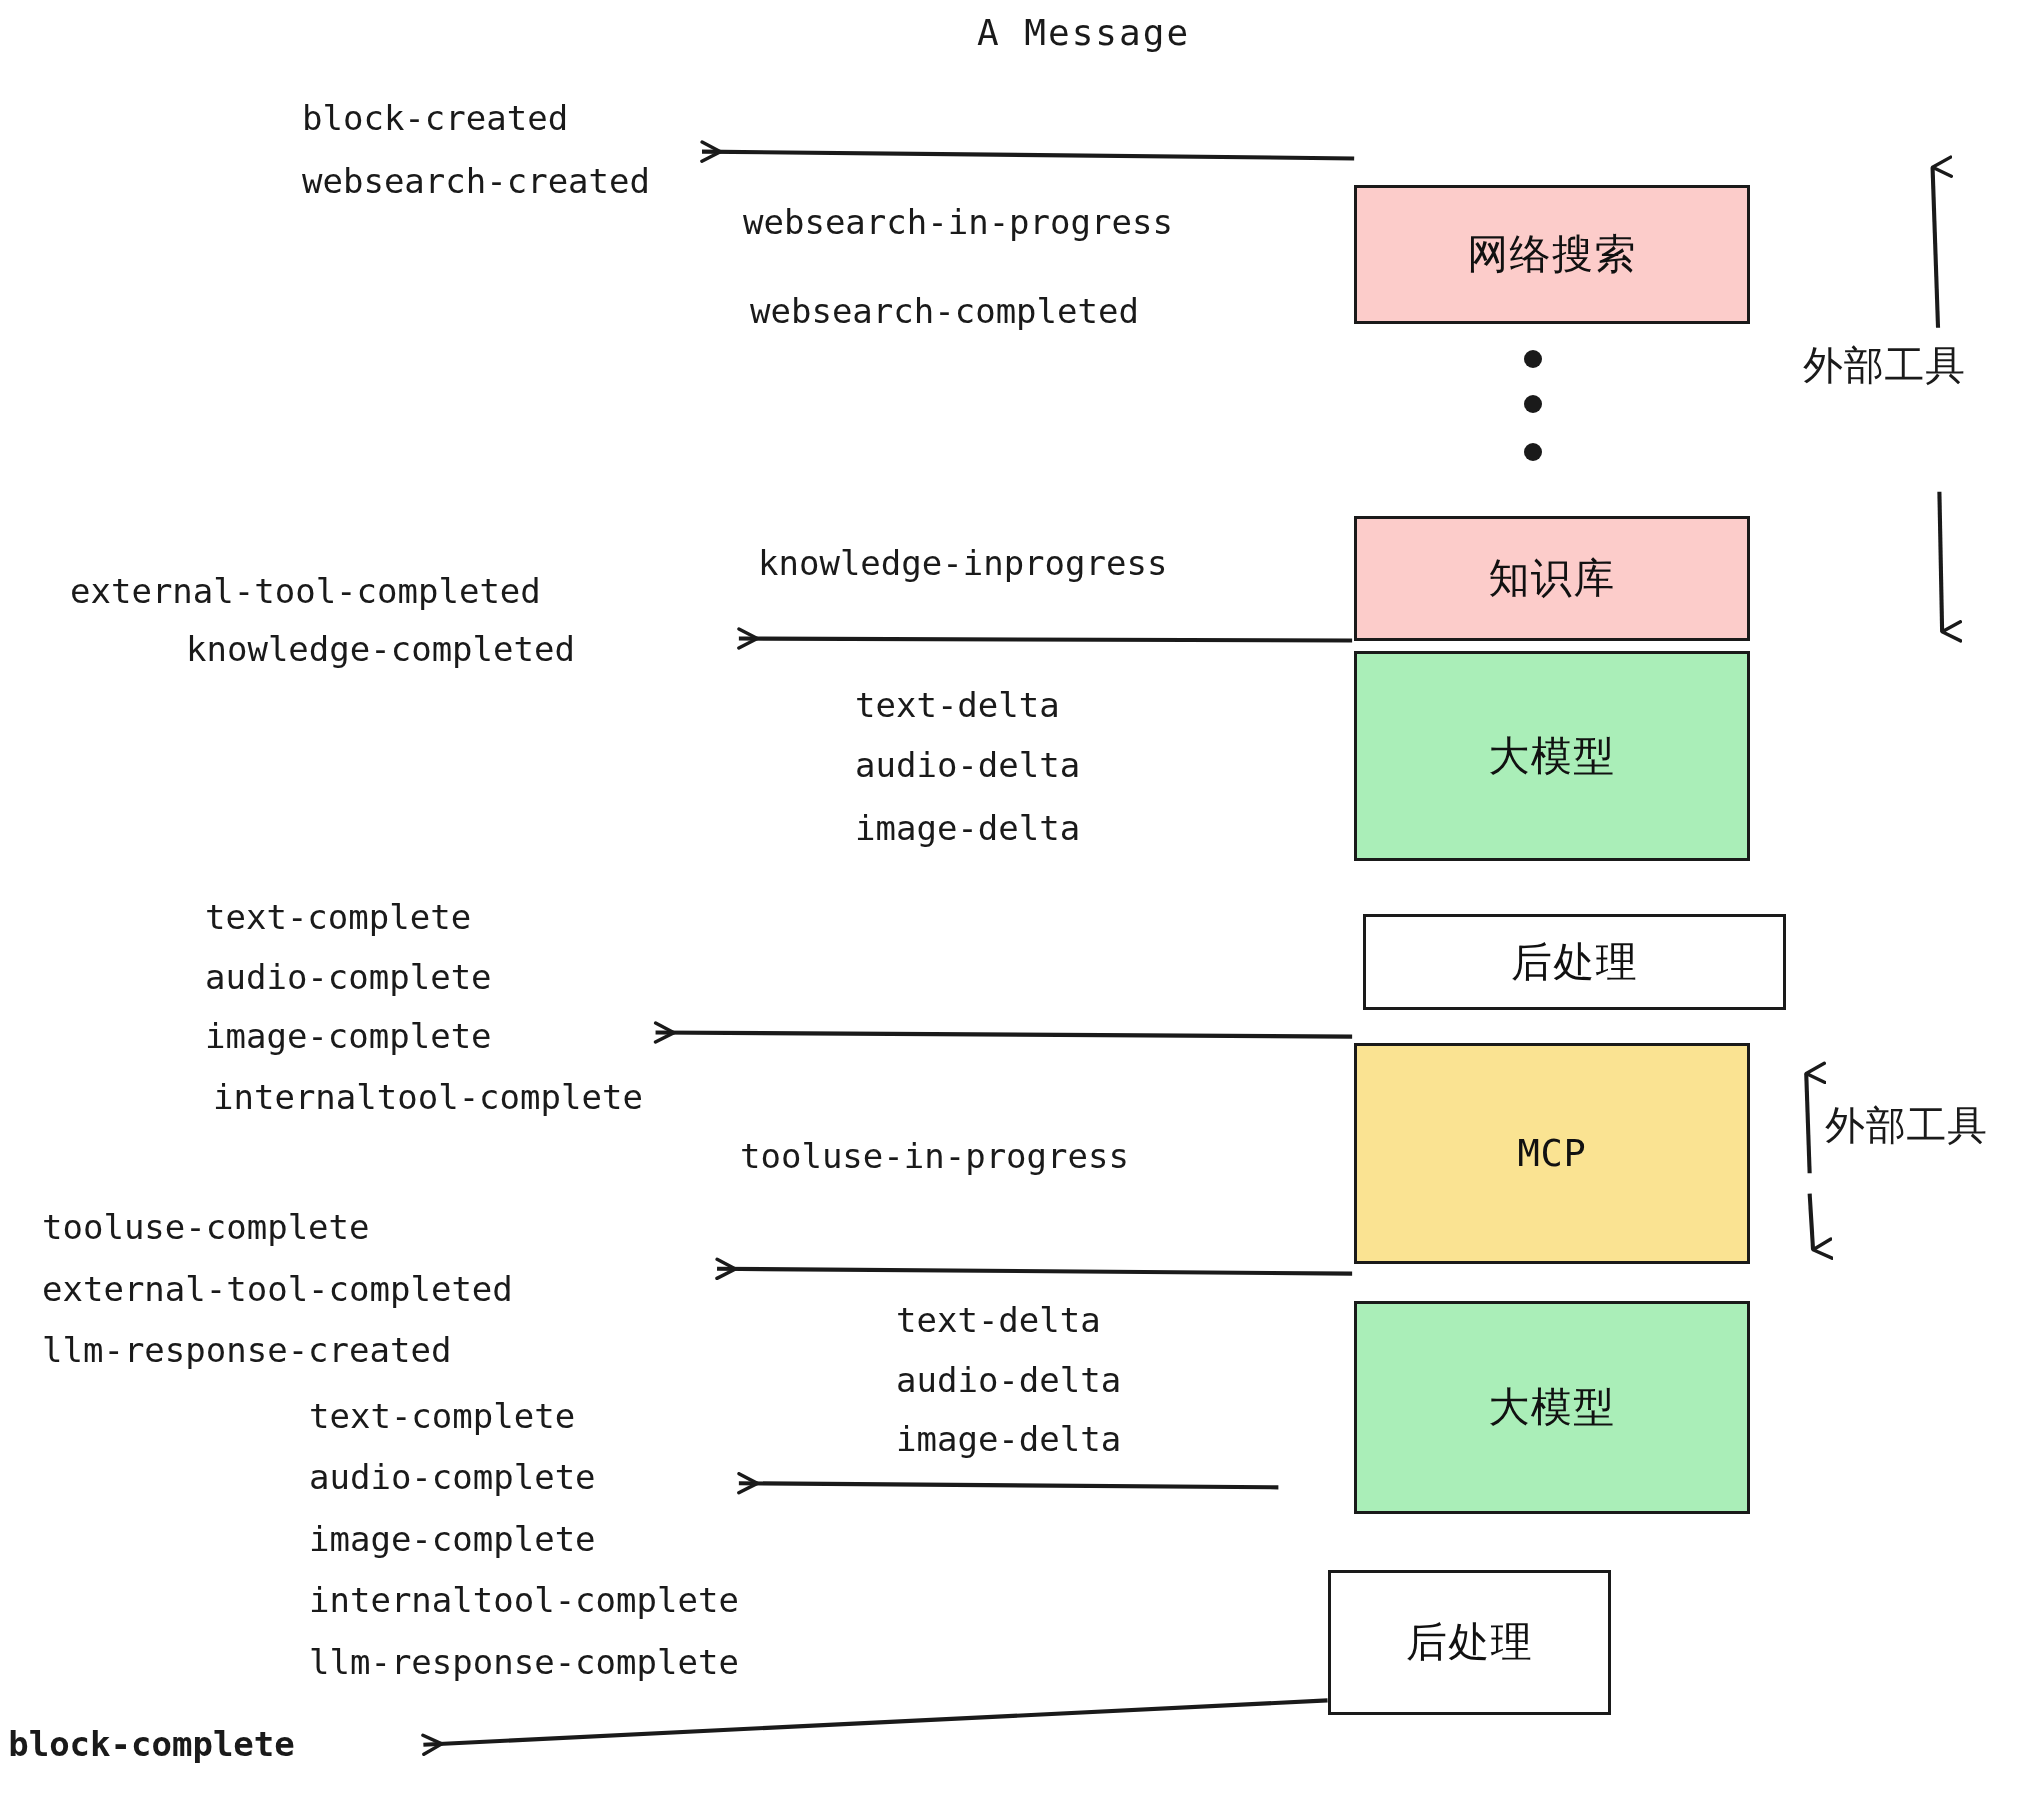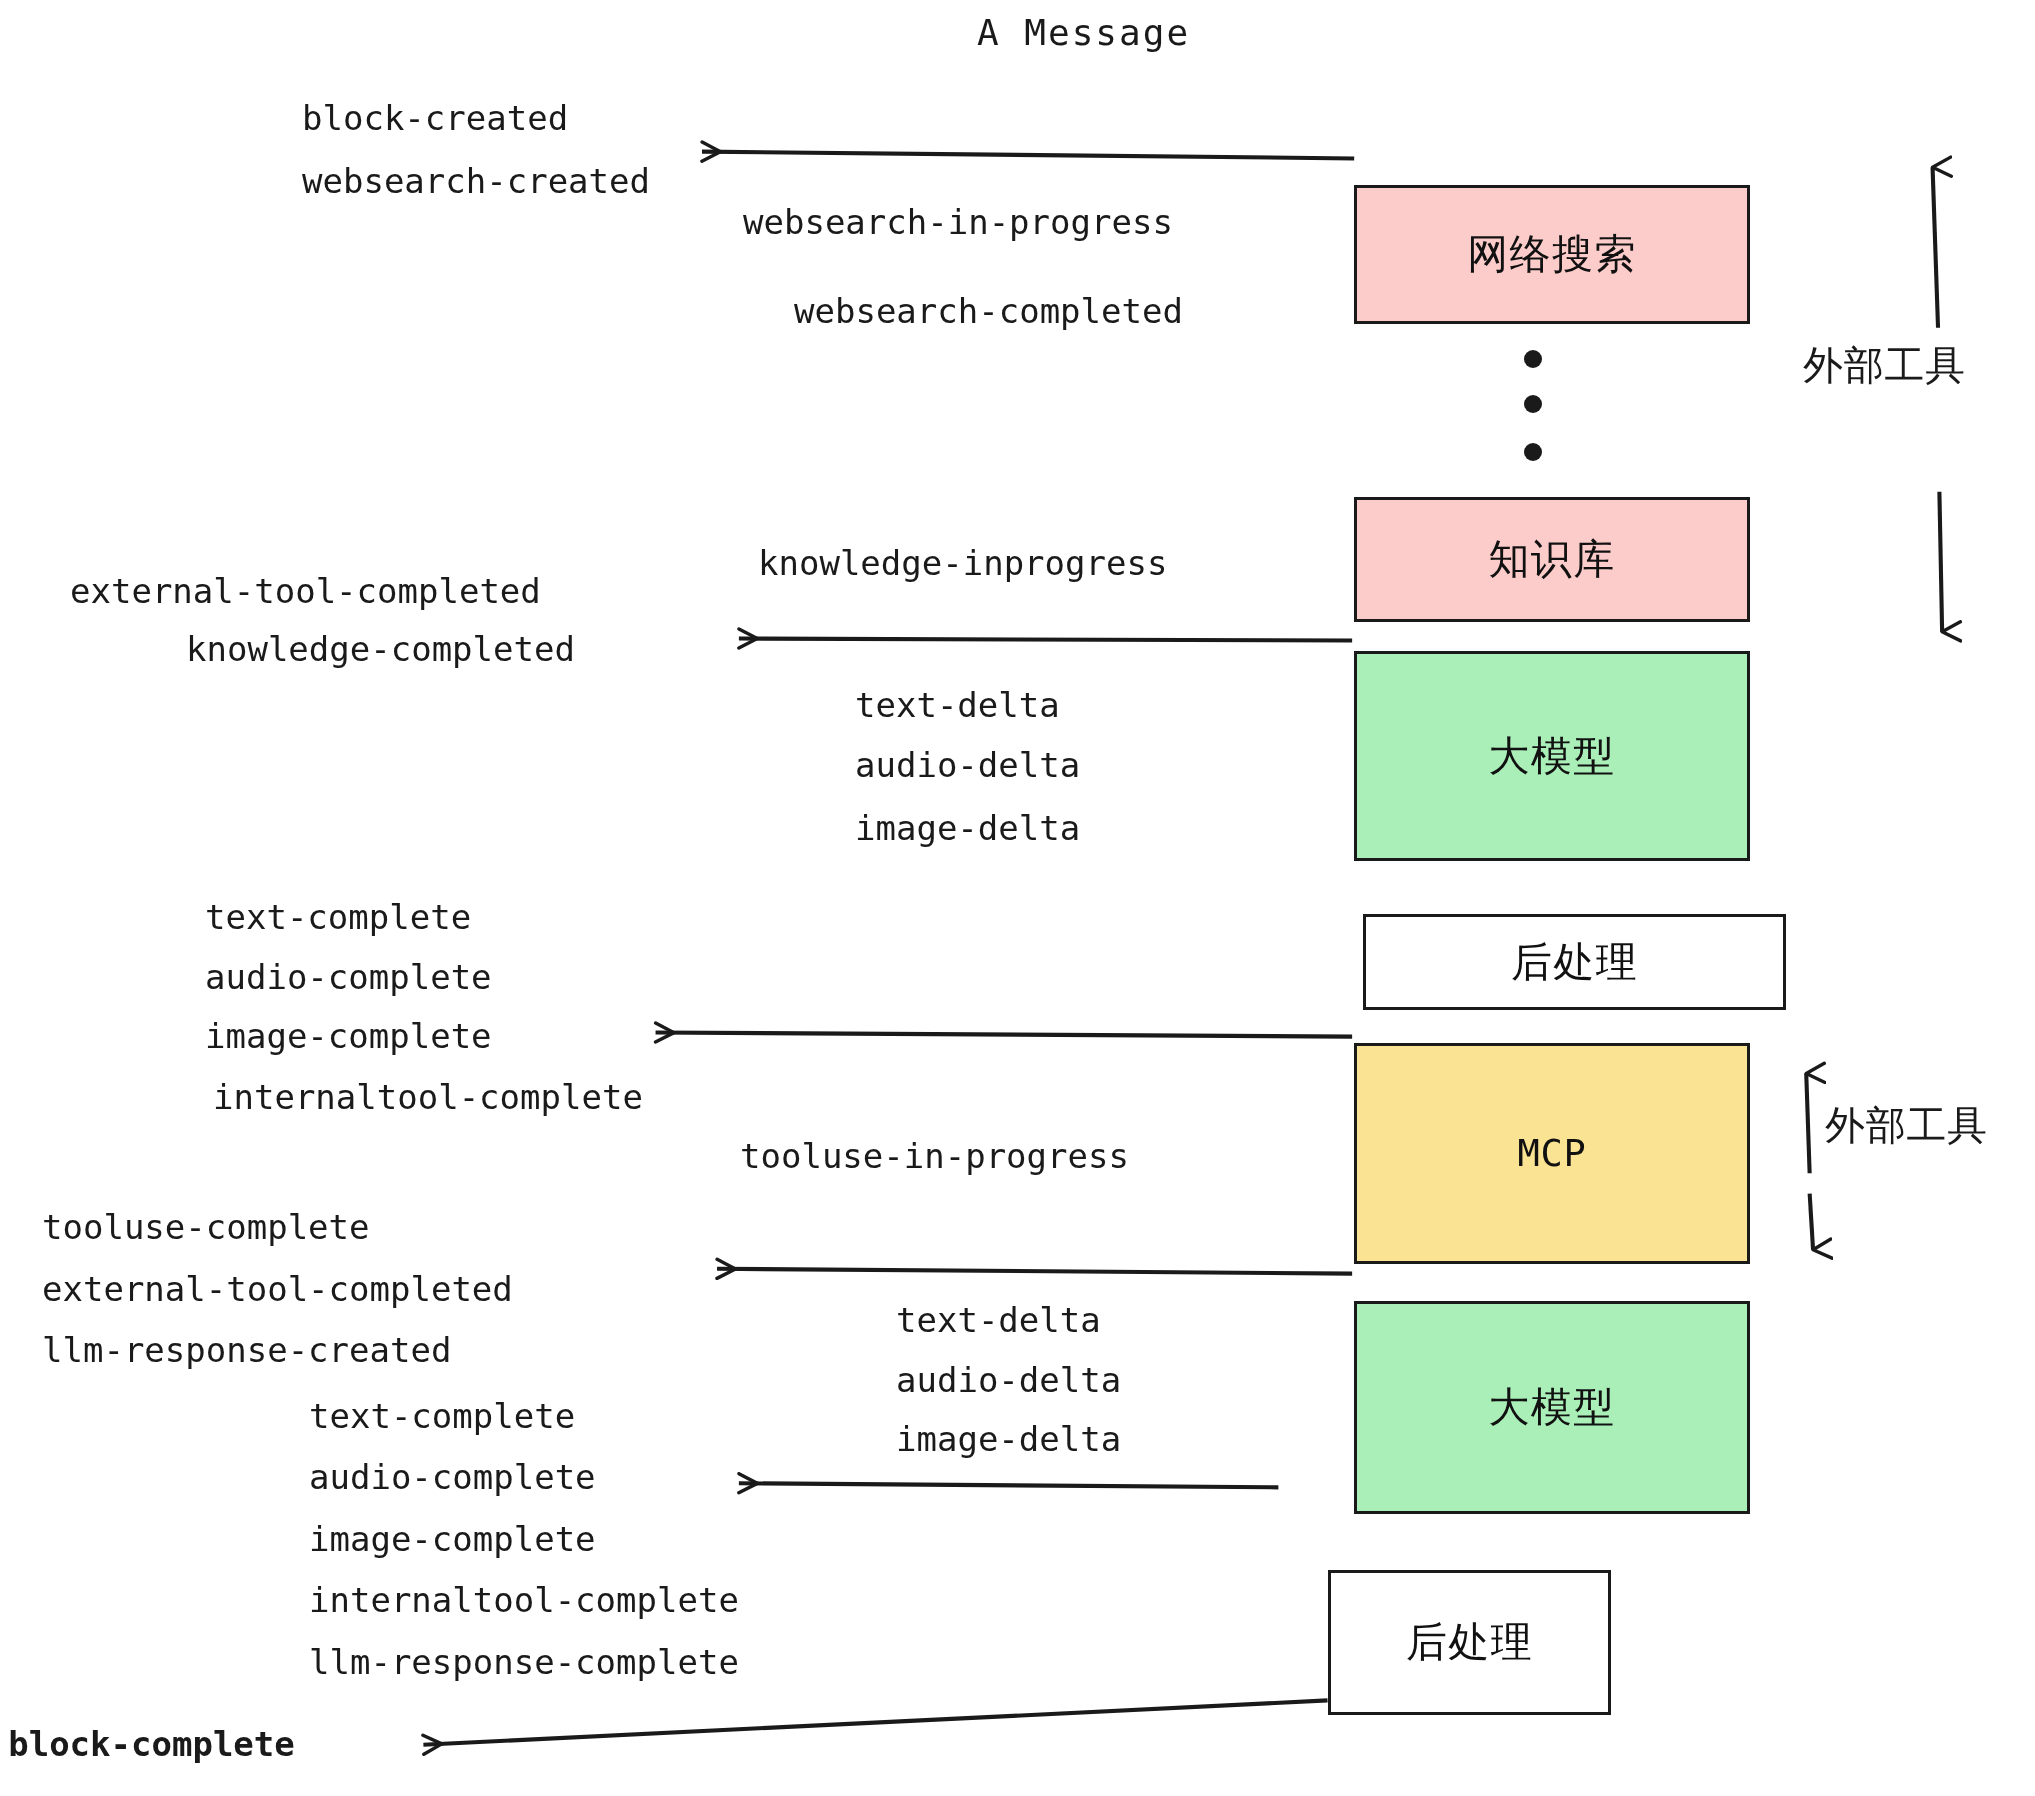--- a/index.html
+++ b/index.html
@@ -107,21 +107,21 @@
   </svg>
 
   <div class="box" style="left:1354px; top:171px; width:396px; height:139px; background:#fcccca;">
     <span>网络搜索</span>
   </div>
 
   <div class="dot" style="left:1524px; top:350px;"></div>
   <div class="dot" style="left:1524px; top:395px;"></div>
   <div class="dot" style="left:1524px; top:443px;"></div>
 
-  <div class="box" style="left:1354px; top:483px; width:396px; height:125px; background:#fcccca;">
+  <div class="box" style="left:1354px; top:502px; width:396px; height:125px; background:#fcccca;">
     <span>知识库</span>
   </div>
 
   <div class="box" style="left:1354px; top:637px; width:396px; height:210px; background:#aaeeb8;">
     <span>大模型</span>
   </div>
 
   <div class="box" style="left:1363px; top:900px; width:423px; height:96px; background:#ffffff;">
     <span>后处理</span>
   </div>
@@ -138,21 +138,21 @@
     <span>后处理</span>
   </div>
 
   <div class="cnlabel" style="left:1803px; top:338px;">外部工具</div>
   <div class="cnlabel" style="left:1825px; top:1098px;">外部工具</div>
 
   <div class="lbl" style="left:302px; top:101px;">block-created</div>
   <div class="lbl" style="left:302px; top:164px;">websearch-created</div>
 
   <div class="lbl" style="left:743px; top:205px;">websearch-in-progress</div>
-  <div class="lbl" style="left:794px; top:294px;">websearch-completed</div>
+  <div class="lbl" style="left:750px; top:294px;">websearch-completed</div>
 
 
   <div class="lbl" style="left:758px; top:546px;">knowledge-inprogress</div>
 
   <div class="lbl" style="left:70px; top:574px;">external-tool-completed</div>
   <div class="lbl" style="left:186px; top:632px;">knowledge-completed</div>
 
   <div class="lbl" style="left:855px; top:688px;">text-delta</div>
   <div class="lbl" style="left:855px; top:748px;">audio-delta</div>
   <div class="lbl" style="left:855px; top:811px;">image-delta</div>

